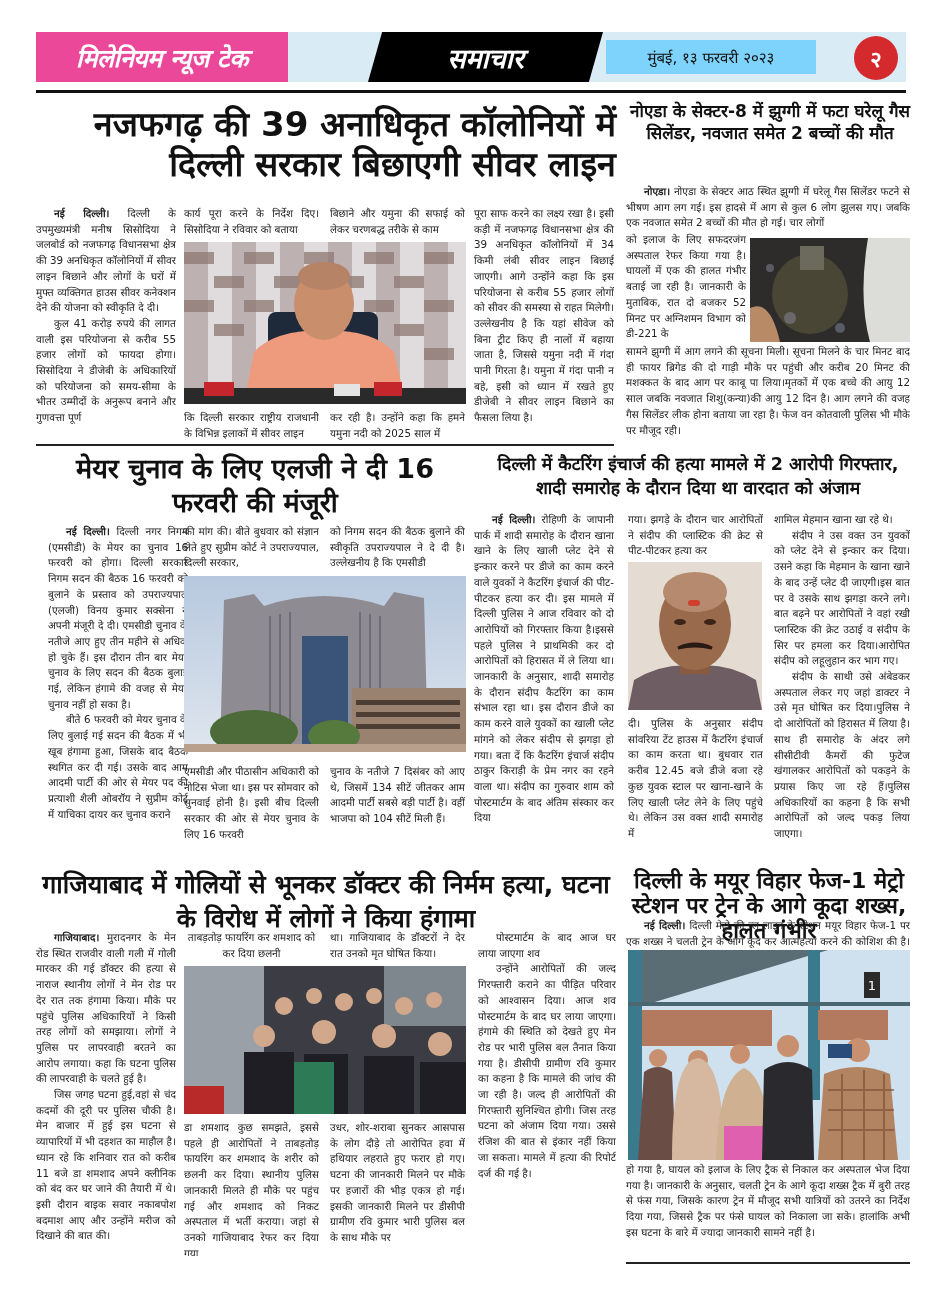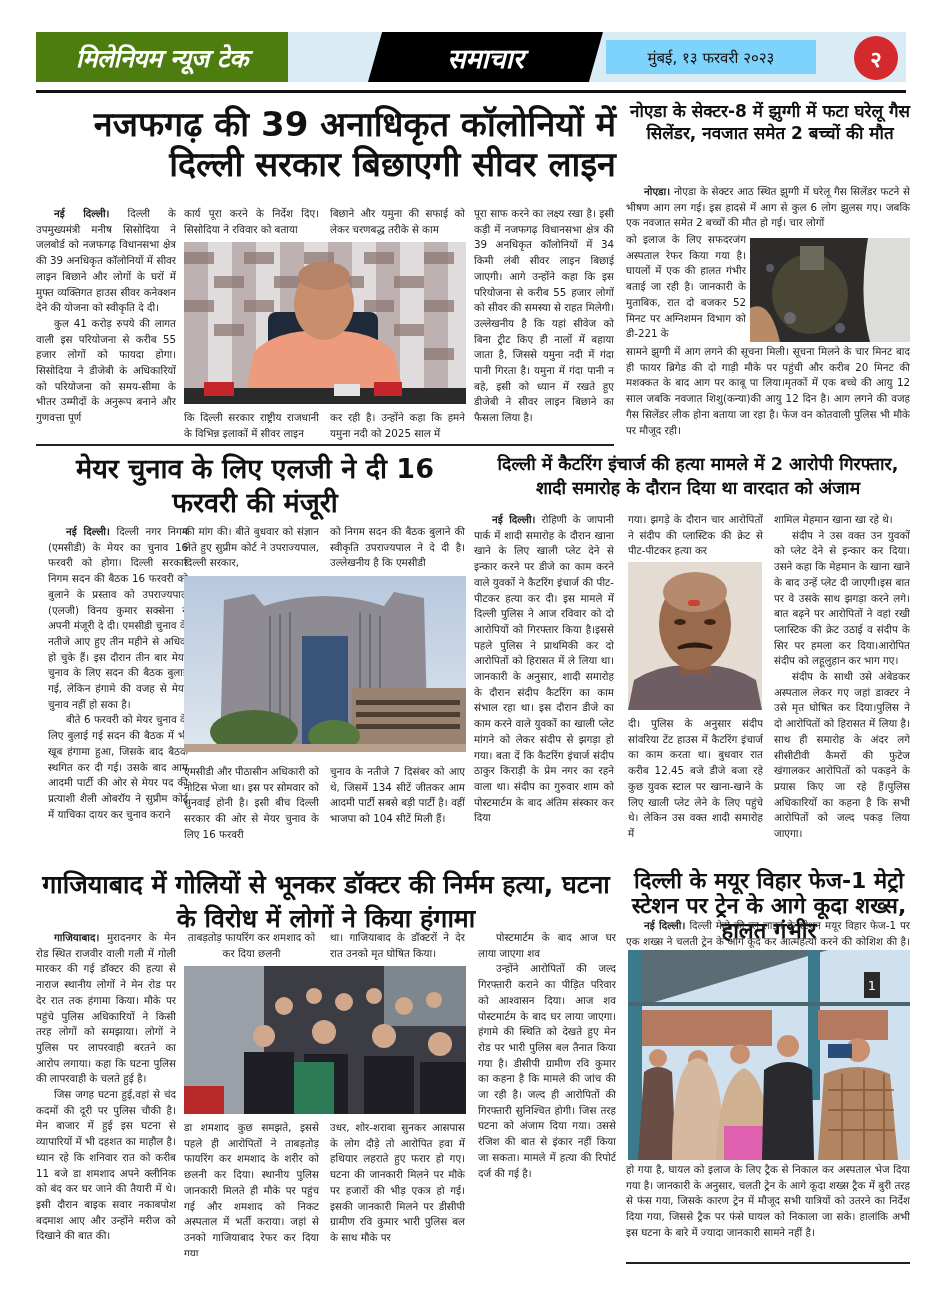--- a/index.html
+++ b/index.html
@@ -1,18 +1,18 @@
 <!DOCTYPE html>
 <html><head>
 <meta charset="utf-8">
 <style>
 *{box-sizing:border-box;margin:0;padding:0}
 body{width:945px;height:1296px;background:#fff;font-family:"DejaVu Sans",sans-serif;color:#111;position:relative;overflow:hidden}
 .mast{position:absolute;left:36px;top:32px;width:870px;height:50px;background:#d9ecf6}
-.brand{position:absolute;left:0;top:0;width:252px;height:50px;background:#4d7c0f;color:#fff;font-weight:bold;font-size:25px;display:flex;align-items:center;justify-content:center;font-style:italic;letter-spacing:-0.5px}
+.brand{position:absolute;left:0;top:0;width:252px;height:50px;background:#ec4899;color:#fff;font-weight:bold;font-size:25px;display:flex;align-items:center;justify-content:center;font-style:italic;letter-spacing:-0.5px}
 .section{position:absolute;left:332px;top:0;width:235px;height:50px;background:#000;color:#fff;font-weight:bold;font-size:27px;display:flex;align-items:center;justify-content:center;font-style:italic;clip-path:polygon(6% 0,100% 0,94% 100%,0 100%)}
 .dateline{position:absolute;left:570px;top:8px;width:210px;height:34px;background:#7dd3fc;font-size:15px;display:flex;align-items:center;justify-content:center}
 .pageno{position:absolute;left:818px;top:4px;width:44px;height:44px;border-radius:50%;background:#d42a2e;color:#fff;font-weight:bold;font-size:22px;display:flex;align-items:center;justify-content:center}
 .rule{position:absolute;left:36px;width:870px;height:3px;background:#111}
 .h1{position:absolute;text-align:center;font-weight:bold;color:#111;line-height:1.18}
 .col{position:absolute;font-size:10.3px;line-height:15.7px;text-align:justify;color:#222;overflow:hidden}
 .col .lead{font-weight:bold}
 .col p{text-indent:18px}
 .photo{position:absolute;overflow:hidden}
 .sub{font-weight:normal;text-indent:18px}

